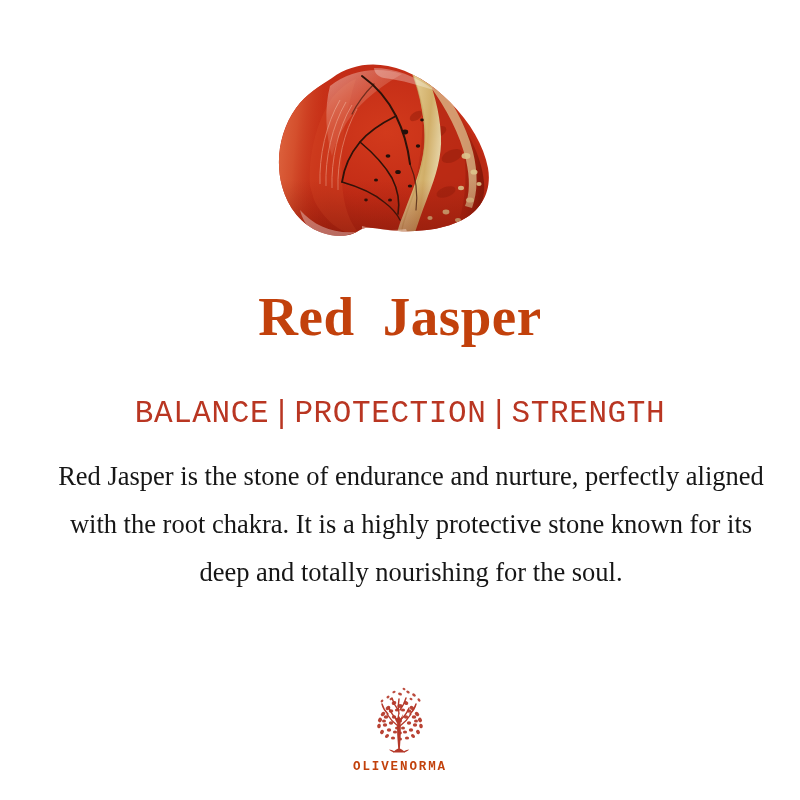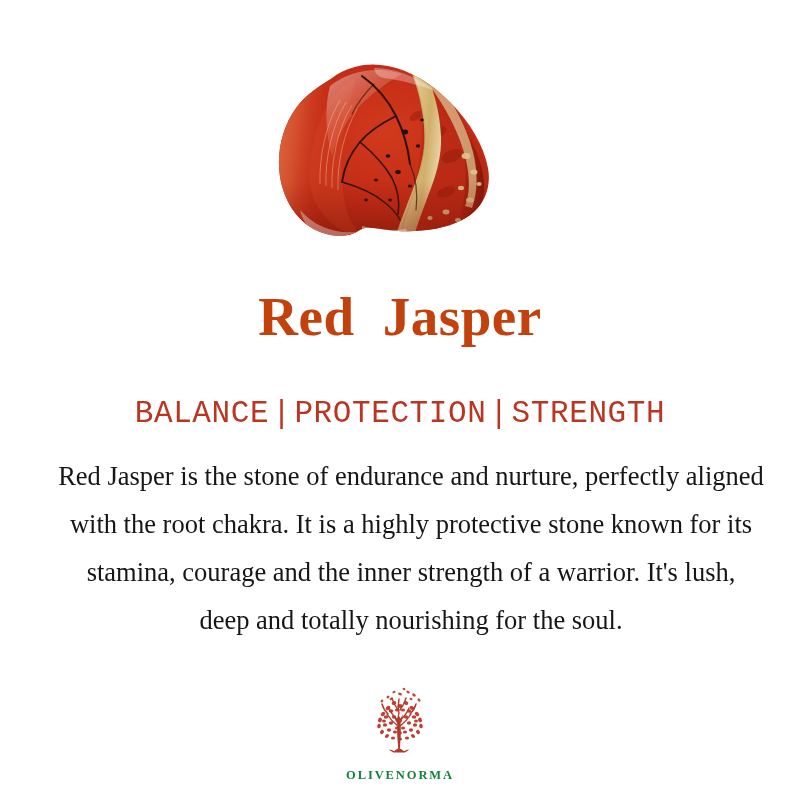--- a/index.html
+++ b/index.html
@@ -93,26 +93,26 @@
     top: 686px;
     width: 800px;
     text-align: center;
   }
   #logo-mark {
     display: block;
     margin: 0 auto;
   }
   #logo-word {
     display: block;
-    margin-top: 12px;
-    font-family: Liberation Serif, serif;
+    margin-top: 4px;
+    font-family: Liberation Mono, monospace;
     font-weight: bold;
     font-size: 12.5px;
     letter-spacing: 1.9px;
-    color: #15803d;
+    color: #c2410c;
   }
 </style>
 </head>
 <body>
 
 <div id="card">
 
   <div id="stone-wrap">
     <svg id="stone-svg" width="260" height="190" viewBox="0 0 260 190" aria-label="Red Jasper stone">
       <defs>
@@ -276,21 +276,20 @@
 
   <div id="title">Red Jasper</div>
 
   <div id="subtitle">
     <span>BALANCE</span><span class="sep">|</span><span>PROTECTION</span><span class="sep">|</span><span>STRENGTH</span>
   </div>
 
   <div id="body-text">
     <span class="line">Red Jasper is the stone of endurance and nurture, perfectly aligned</span>
     <span class="line">with the root chakra. It is a highly protective stone known for its</span>
-    <span class="line">stamina, courage and the inner strength of a warrior. It's lush,</span>
     <span class="line">deep and totally nourishing for the soul.</span>
   </div>
 
   <div id="logo">
     <svg id="logo-mark" width="72" height="70" viewBox="0 0 72 70" aria-label="Olivenorma tree logo">
       <g fill="#b5392a">
 
         <path d="M34.2 62.5 L33.4 52 C33.1 47 33.0 42 33.2 37.5
                  L31.3 34.0 L30.4 29.8 L32.6 33.2 L33.6 31.0
                  L34.3 26.5 L35.4 30.8 L36.6 32.4 L39.0 28.0

